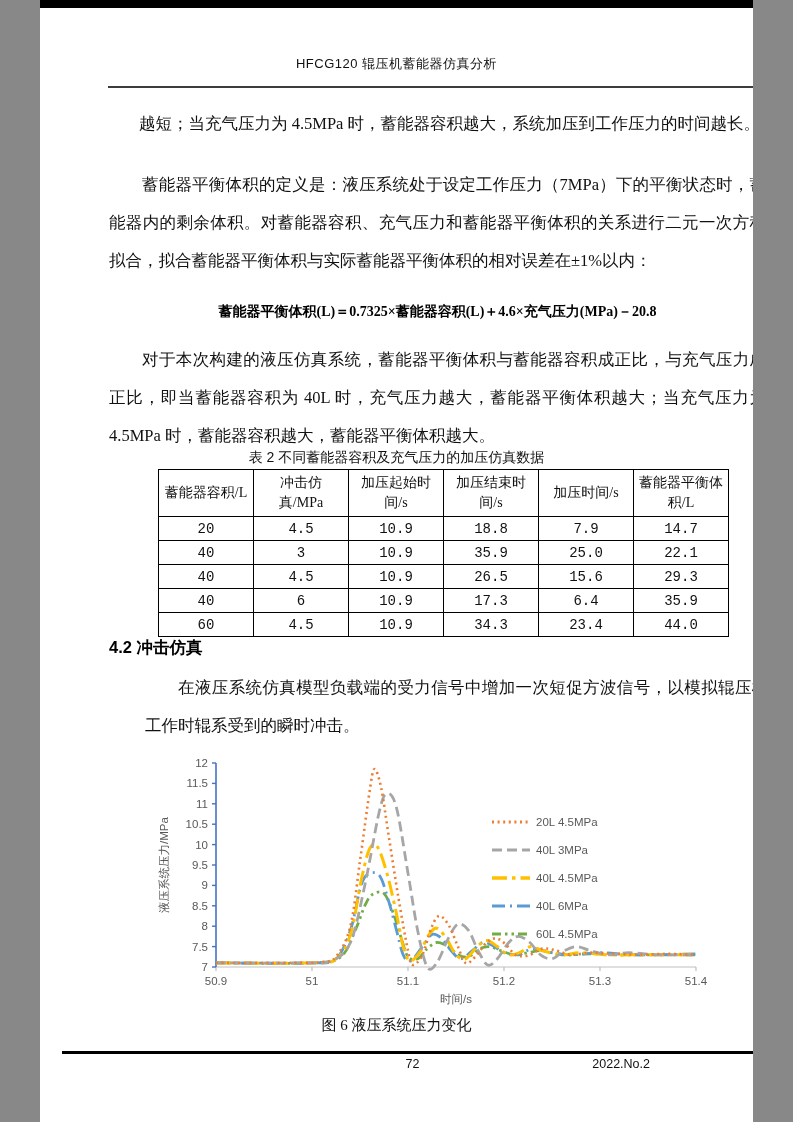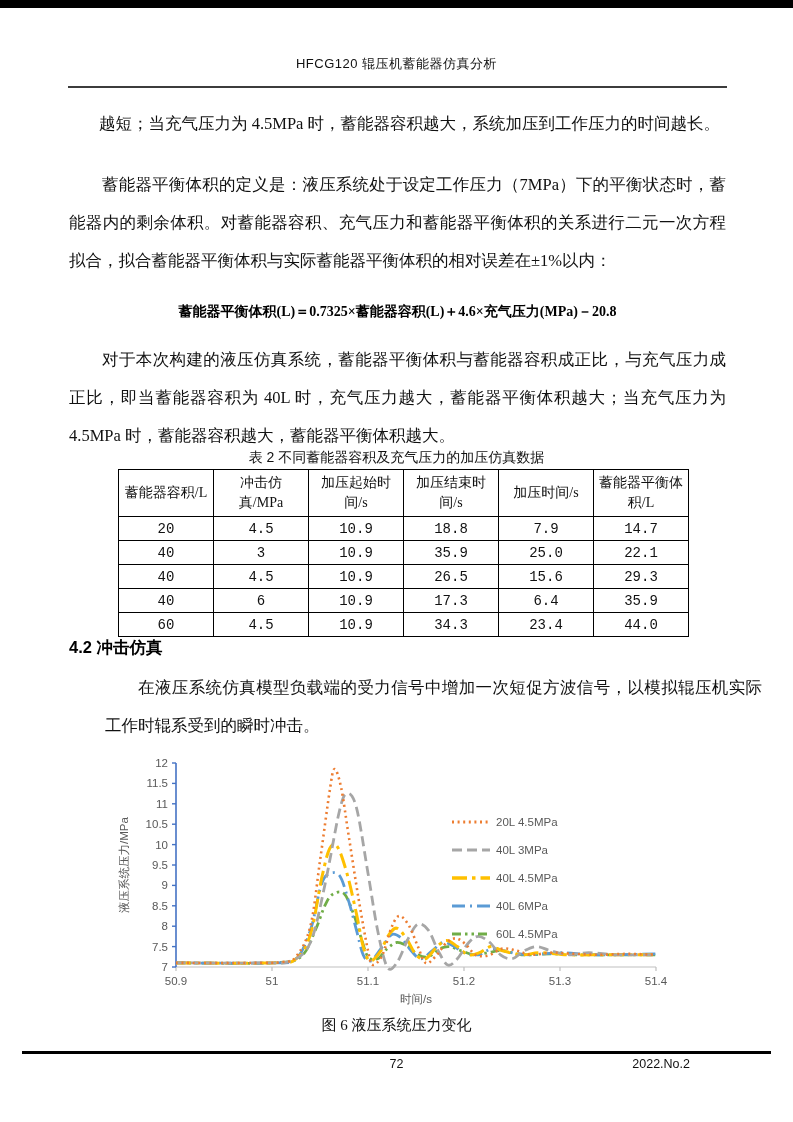--- a/index.html
+++ b/index.html
@@ -1,16 +1,16 @@
 <!DOCTYPE html>
 <html><head>
 <meta charset="utf-8">
 <style>
   html,body{margin:0;padding:0;background:#888;}
-  .page{position:relative;width:793px;height:1122px;margin:0 auto;background:#fff;
+  .page{position:relative;width:713px;height:1122px;margin:0 auto;background:#fff;
         font-family:"Liberation Serif","DejaVu Serif",serif;color:#000;overflow:hidden;}
   .topbar{position:absolute;left:0;top:0;width:793px;height:8px;background:#000;}
   .running-header{position:absolute;top:55px;left:0;width:100%;text-align:center;
         font-family:"Liberation Sans","DejaVu Sans",sans-serif;font-size:13px;color:#111;
         letter-spacing:.5px;}
   .header-rule{position:absolute;left:68px;top:86px;width:659px;height:2px;background:#3c3c3c;}
   .para{position:absolute;left:69px;width:657px;font-size:16.5px;line-height:38px;
         text-align:justify;color:#111;}
   .indent{text-indent:2em;}
   .formula{position:absolute;left:69px;top:303px;width:657px;text-align:center;
@@ -24,21 +24,21 @@
   .datatable th{height:44px;line-height:20px;}
   .datatable td{height:21px;font-family:Liberation Mono, monospace;}
   .sec-heading{position:absolute;left:69px;top:637px;
         font-family:"Liberation Sans","DejaVu Sans",sans-serif;
         font-weight:bold;font-size:16.5px;color:#000;}
   .chart-wrap{position:absolute;left:112px;top:752px;width:570px;height:262px;}
   .fig-caption{position:absolute;left:0;top:1016px;width:100%;text-align:center;
         font-size:15px;color:#111;}
   .footer-rule{position:absolute;left:22px;top:1051px;width:749px;height:2.5px;background:#000;}
   .page-number{position:absolute;left:0;top:1057px;width:100%;text-align:center;
-        font-family:"Liberation Sans","DejaVu Sans",sans-serif;font-size:12.5px;color:#111;}
+        font-family:"Liberation Sans","DejaVu Sans",sans-serif;font-size:12.5px;color:#111;padding-left:16px;}
   .issue-label{position:absolute;right:103px;top:1057px;
         font-family:Liberation Sans, sans-serif;font-size:12.5px;color:#111;}
   svg text{font-family:"Liberation Sans","DejaVu Sans",sans-serif;}
 </style>
 </head>
 <body>
 
 <div class="page">
   <div class="topbar"></div>
 

